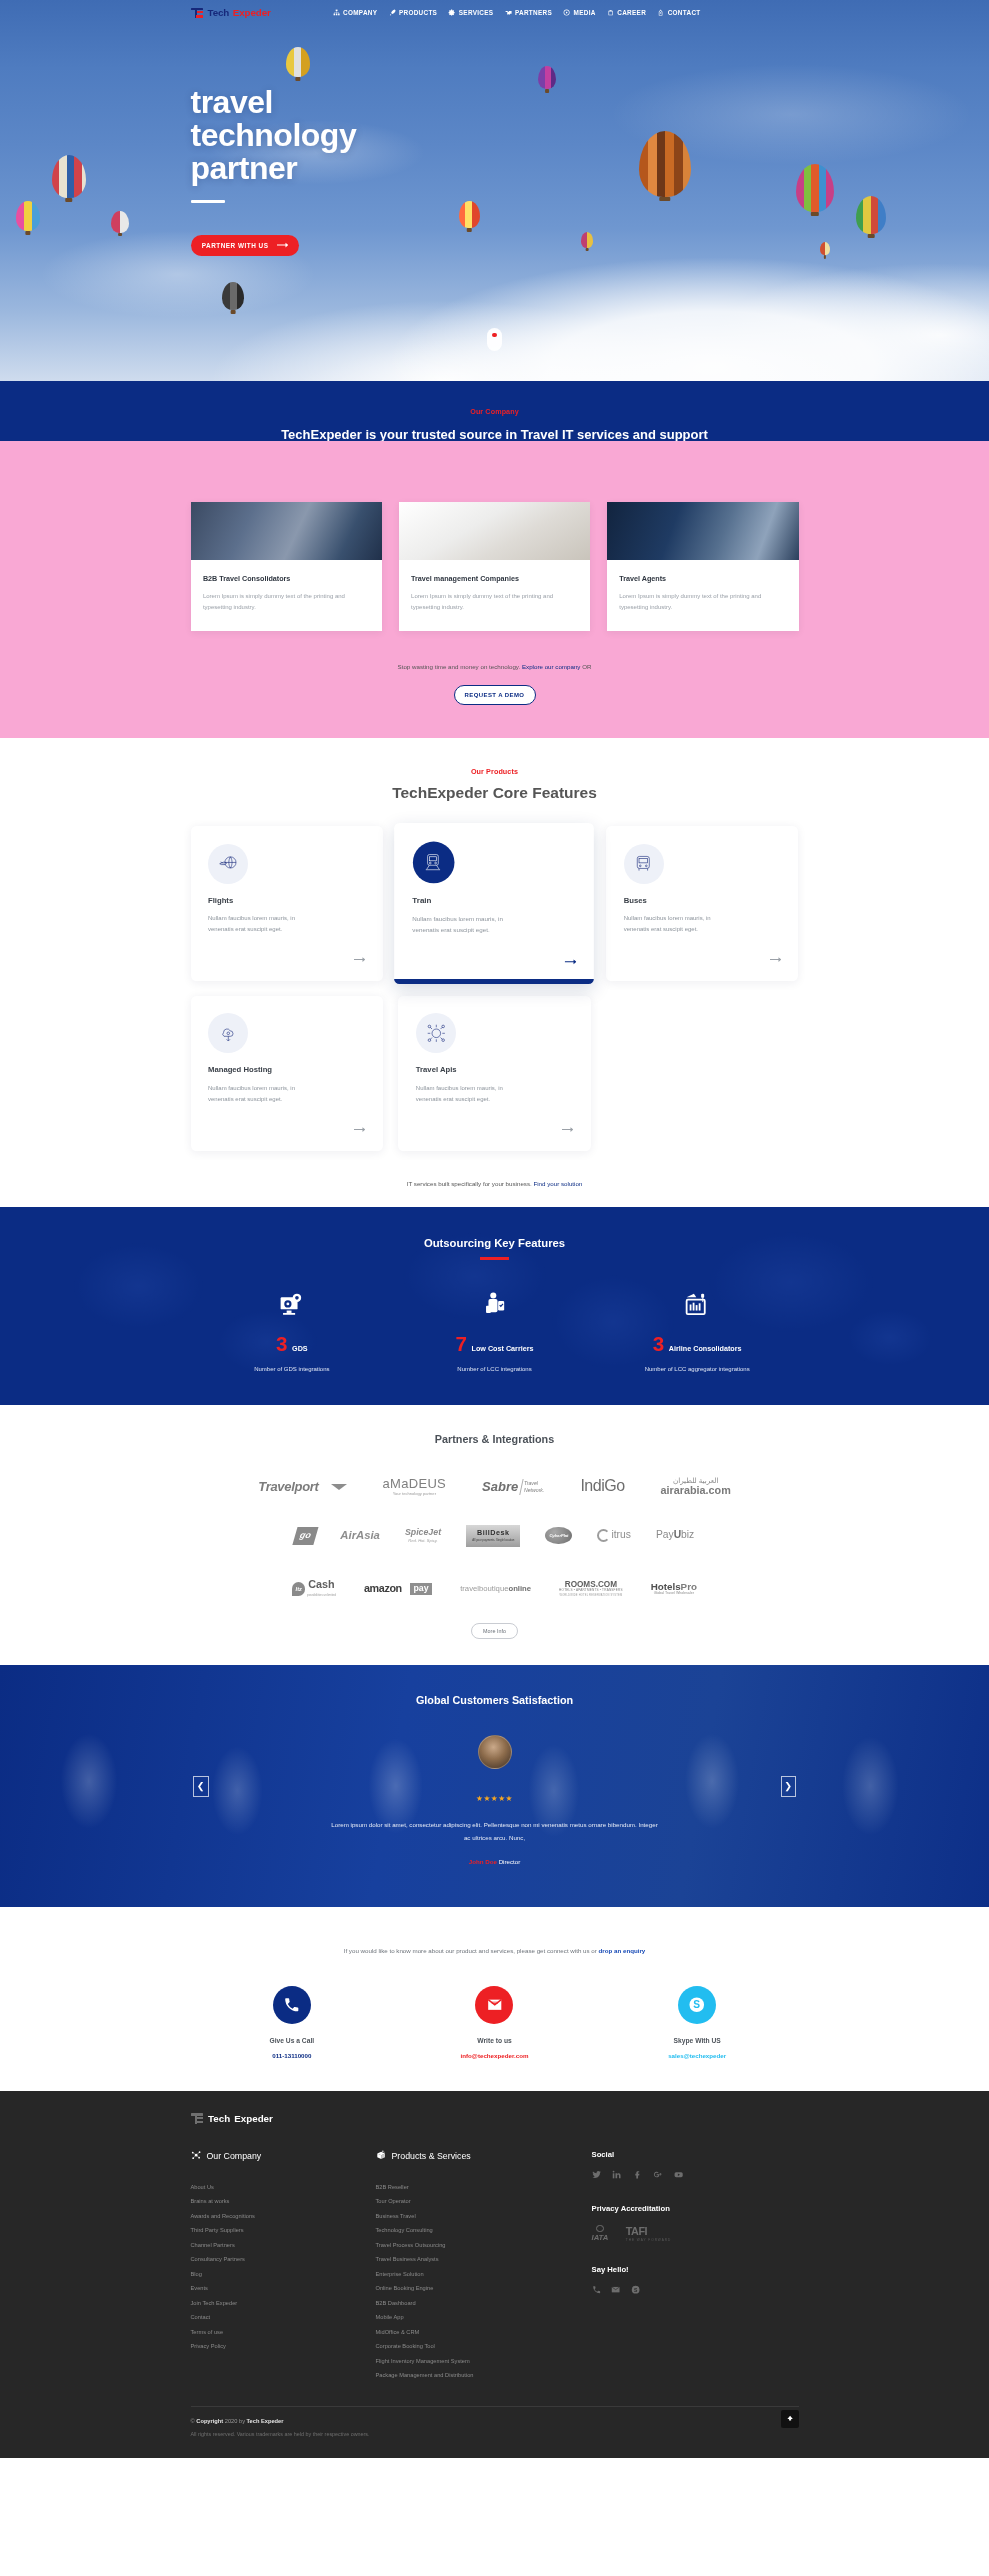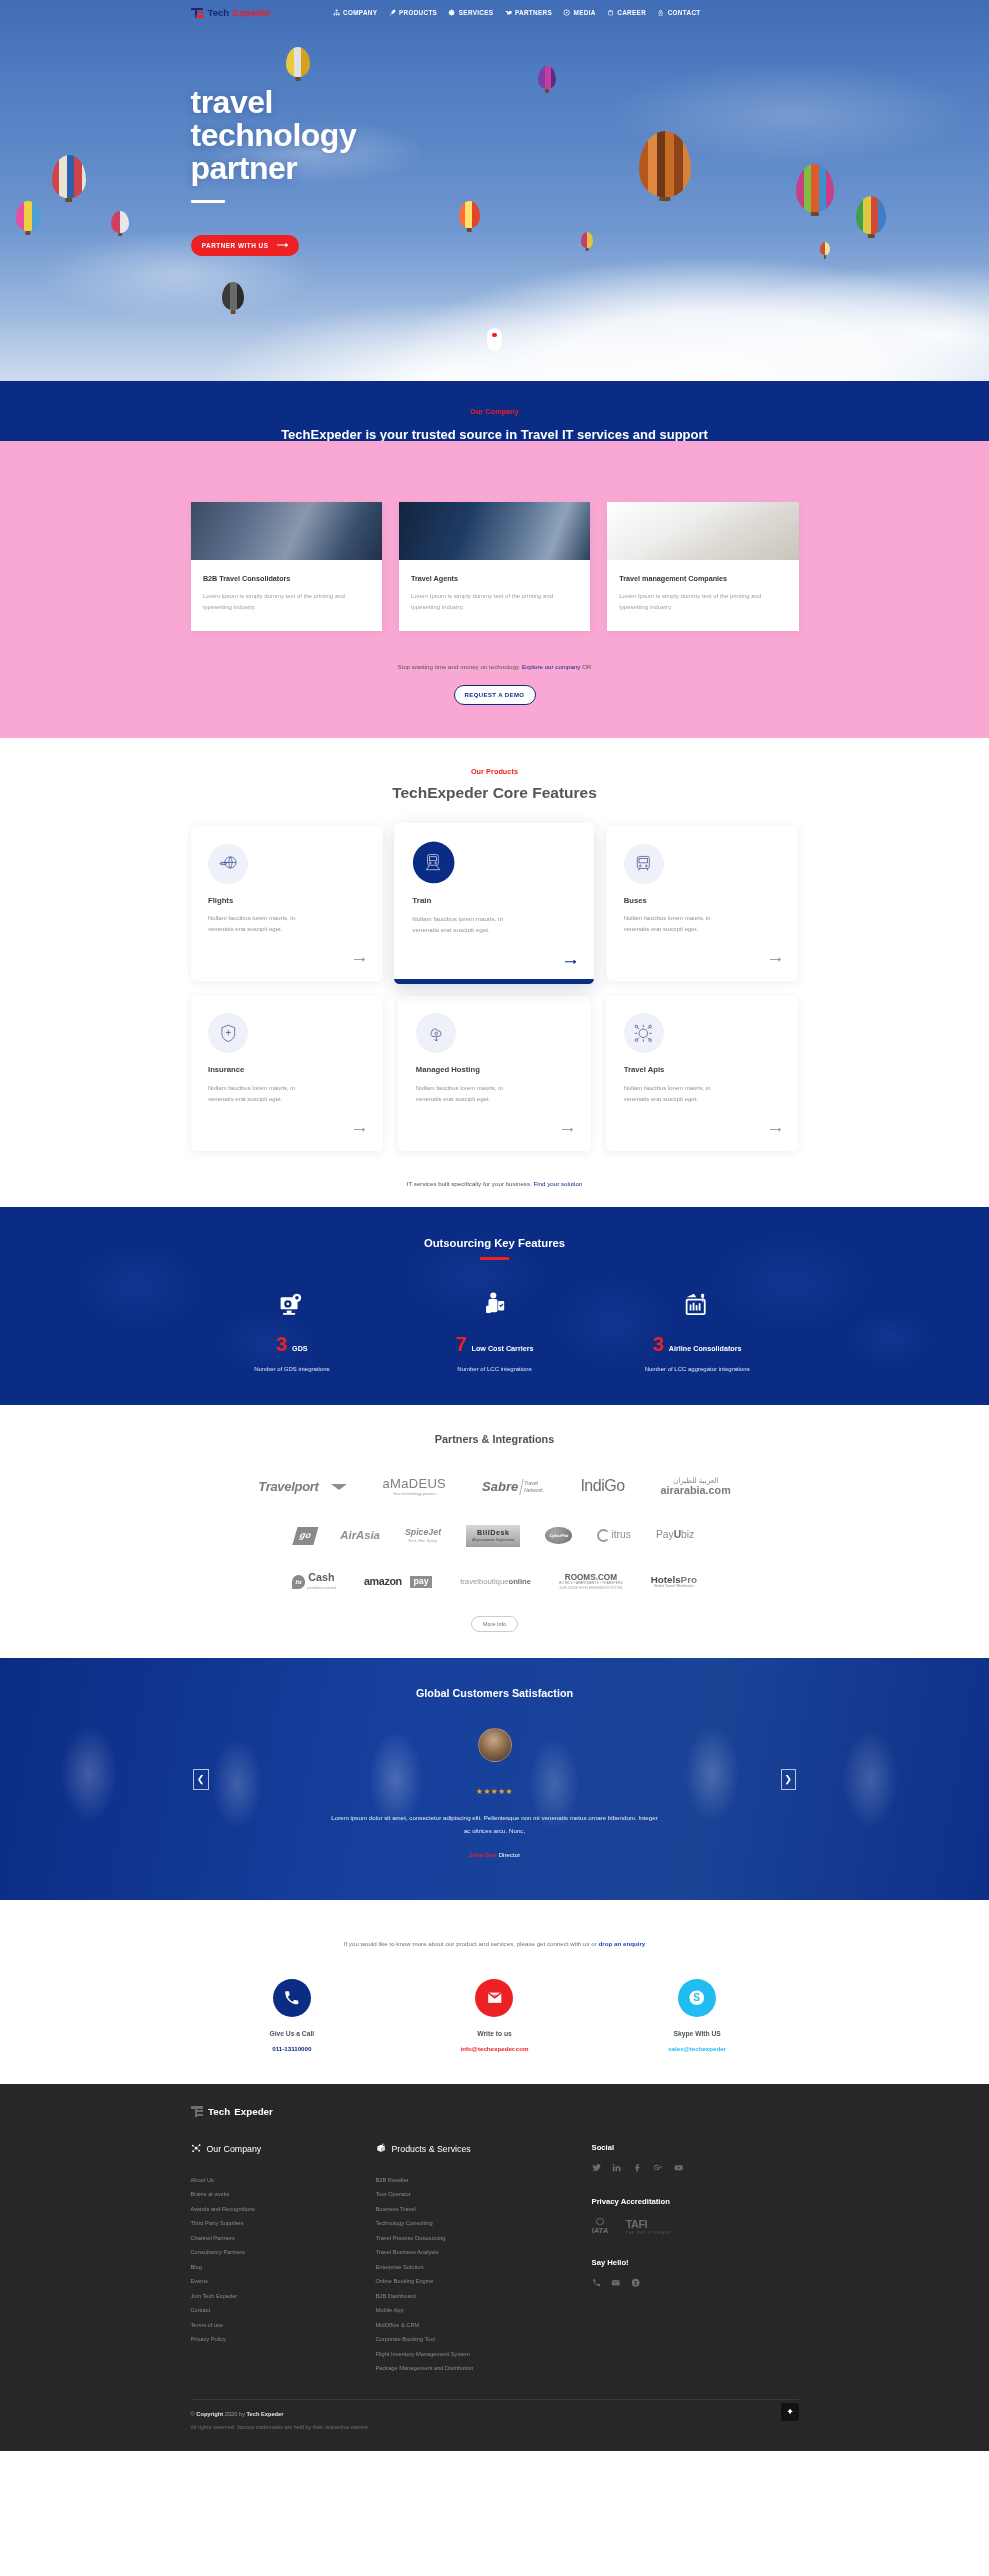--- a/index.html
+++ b/index.html
@@ -133,21 +133,21 @@
   .stat .num { font-size:20.6px; font-weight:700; color:#ed2024; line-height:1; }
   .stat .lbl { font-size:7.2px; font-weight:700; color:#fff; }
   .stat .sub { margin-top:11.3px; font-size:6px; color:#dfe6f4; }
 
   
   .partners { background:#fff; padding:28px 0 26px; }
   .partners h2 { text-align:center; font-size:10.8px; font-weight:700; color:#4b5158; }
   .logo-row { width:649px; margin:0 auto; display:flex; align-items:center; justify-content:center; }
   .logo-row.r1 { margin-top:32px; gap:36px; }
   .logo-row.r2 { margin-top:28px; gap:25px; }
-  .logo-row.r3 { margin-top:25px; gap:28px; }
+  .logo-row.r3 { margin-top:32px; gap:28px; }
   .plogo { color:#9a9a9a; filter:grayscale(1); text-align:center; line-height:1.05; user-select:none;}
   .pl-travelport { font-size:13px; font-weight:700; font-style:italic; color:#7c7c7c; letter-spacing:-0.3px; display:flex; align-items:center; gap:12px;}
   .pl-travelport .tri { width:0;height:0;border-left:8.2px solid transparent;border-right:8.2px solid transparent;border-top:6.7px solid #8d8d8d; }
   .pl-amadeus .top { font-size:13px; color:#7f7f7f; letter-spacing:0.3px; }
   .pl-amadeus .bot { font-size:4.1px; color:#9b9b9b; margin-top:1.5px;}
   .pl-sabre { display:flex; align-items:center; gap:2.6px; }
   .pl-sabre .s { font-size:13px; font-weight:700; font-style:italic; color:#6f6f6f;}
   .pl-sabre .bar{ width:0.5px; height:15.5px; background:#b0b0b0; transform:skewX(-12deg);}
   .pl-sabre .n { font-size:5.2px; font-style:italic; color:#7f7f7f; text-align:left; line-height:1.25;}
   .pl-indigo { font-size:16px; color:#6e6e6e; letter-spacing:-0.5px; font-weight:500;}
@@ -402,30 +402,30 @@
   <section class="cards-bg">
     <div class="cards-wrap">
       <div class="ccard">
         <div class="photo photo-a"></div>
         <div class="body">
           <h3>B2B Travel Consolidators</h3>
           <p>Lorem Ipsum is simply dummy text of the printing and typesetting industry.</p>
         </div>
       </div>
       <div class="ccard">
+        <div class="photo photo-b"></div>
+        <div class="body">
+          <h3>Travel management Companies</h3>
+          <p>Lorem Ipsum is simply dummy text of the printing and typesetting industry.</p>
+        </div>
+      </div>
+      <div class="ccard">
         <div class="photo photo-c"></div>
         <div class="body">
           <h3>Travel Agents</h3>
-          <p>Lorem Ipsum is simply dummy text of the printing and typesetting industry.</p>
-        </div>
-      </div>
-      <div class="ccard">
-        <div class="photo photo-b"></div>
-        <div class="body">
-          <h3>Travel management Companies</h3>
           <p>Lorem Ipsum is simply dummy text of the printing and typesetting industry.</p>
         </div>
       </div>
     </div>
 
     <div class="cta-line">
       <span>Stop wasting time and money on technology. </span><a>Explore our company</a><span> OR</span>
     </div>
     <button class="btn-outline">REQUEST A DEMO</button>
   </section>
@@ -479,33 +479,20 @@
               <path d="M14 36v5M34 36v5"></path>
             </svg>
         </div>
         <h3>Buses</h3>
         <p>Nullam faucibus lorem mauris, in venenatis erat suscipit eget.</p>
         <div class="farrow"><svg viewBox="0 0 24 12">
               <path d="M0 5h18V1l6 5-6 5V7H0z"></path>
             </svg></div>
       </div>
 
-      <div class="fcard">
-        <div class="ficon">
-          <svg viewBox="0 0 48 48">
-              <path d="M24 5l15 6v13c0 11-8 17-15 19-7-2-15-8-15-19V11z"></path>
-              <path d="M24 16v12M18 22h12"></path>
-            </svg>
-        </div>
-        <h3>Insurance</h3>
-        <p>Nullam faucibus lorem mauris, in venenatis erat suscipit eget.</p>
-        <div class="farrow"><svg viewBox="0 0 24 12">
-              <path d="M0 5h18V1l6 5-6 5V7H0z"></path>
-            </svg></div>
-      </div>
 
       <div class="fcard">
         <div class="ficon">
           <svg viewBox="0 0 48 48">
               <path d="M13 22a8 8 0 0115-4 7 7 0 017 7 6 6 0 01-6 6H14a6 6 0 01-1-9z"></path>
               <path d="M24 31v10M20 38l4 4 4-4"></path>
               <circle cx="24" cy="24" r="3"></circle>
             </svg>
         </div>
         <h3>Managed Hosting</h3>

